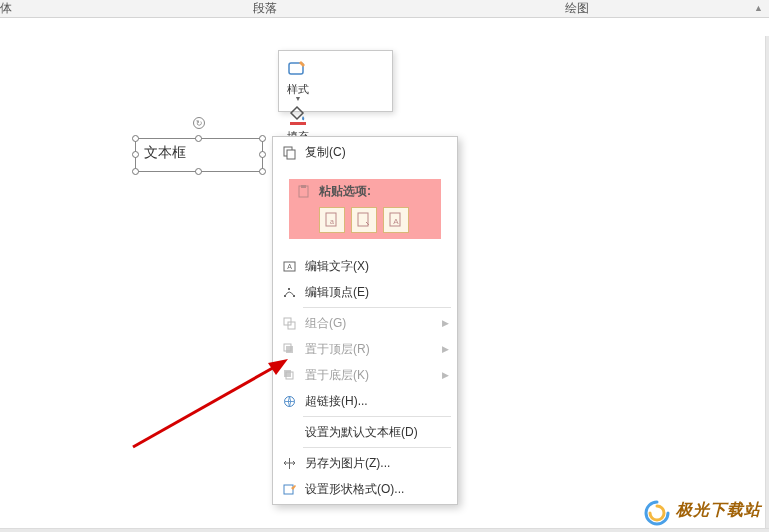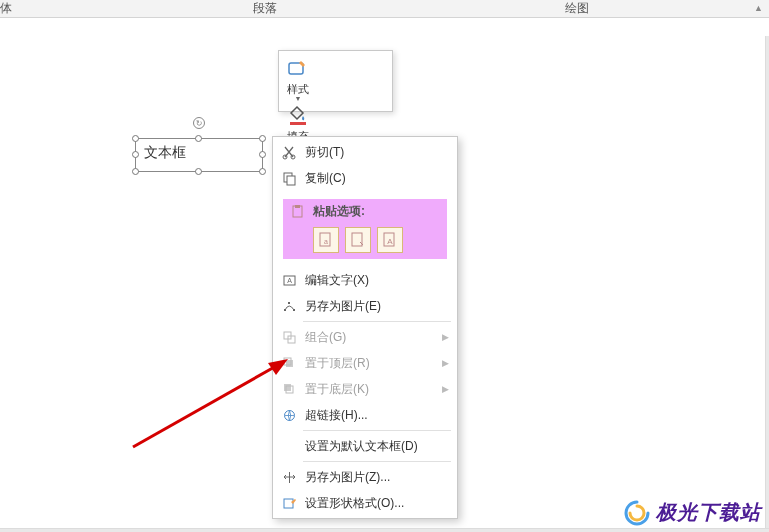--- a/index.html
+++ b/index.html
@@ -31,28 +31,28 @@
 
   .ctx-menu { position: absolute; top: 118px; left: 272px; width: 186px; background: #fff; border: 1px solid #c8c8c8; box-shadow: 3px 3px 8px rgba(0,0,0,.2); font-size: 12px; color: #333; padding: 2px; }
   .ctx-row { display: flex; align-items: center; height: 26px; padding: 0 6px 0 4px; cursor: pointer; }
   .ctx-row.hover { background: #d8d8d8; }
   .ctx-row.disabled { color: #a0a0a0; }
   .ctx-icon { width: 20px; height: 20px; margin-right: 6px; display: flex; align-items: center; justify-content: center; flex-shrink: 0; }
   .ctx-label { flex: 1; white-space: nowrap; }
   .ctx-arrow { font-size: 9px; color: #666; }
   .ctx-row.disabled .ctx-arrow { color: #bbb; }
   .ctx-sep { height: 1px; background: #e0e0e0; margin: 2px 4px 2px 28px; }
-  .paste-section { background: #f0abfc; margin: 8px; }
+  .paste-section { background: #fca5a5; margin: 14px; }
   .paste-hdr { display: flex; align-items: center; height: 24px; padding-left: 4px; font-size: 12px; font-weight: bold; color: #555; }
   .paste-icons { display: flex; gap: 6px; padding: 4px 0 6px 30px; }
   .paste-opt { width: 26px; height: 26px; border: 1px solid #d9b877; background: #fdf6e8; display: flex; align-items: center; justify-content: center; cursor: pointer; }
 
   .arrow-annot { position: absolute; top: 337px; left: 128px; width: 165px; height: 98px; pointer-events: none; }
 
-  .watermark { position: absolute; right: 8px; bottom: 6px; display: flex; align-items: flex-end; font-size: 20px; color: #4c1d95; font-weight: bold; font-style: italic; letter-spacing: 1px; }
+  .watermark { position: absolute; right: 8px; bottom: 6px; display: flex; align-items: flex-start; font-size: 16px; color: #a16207; font-weight: bold; font-style: italic; letter-spacing: 1px; }
   .wm-logo { width: 26px; height: 26px; margin-right: 6px; }
 
   .edge-r { position: absolute; right: 0; top: 18px; width: 4px; bottom: 0; background: #e8e8e8; border-left: 1px solid #dcdcdc; }
   .edge-b { position: absolute; left: 0; bottom: 0; right: 0; height: 4px; background: #e8e8e8; border-top: 1px solid #dcdcdc; }
 </style>
 </head>
 <body>
 
 <div class="ribbon-labels">
   <span class="ribbon-label rl-font">体</span>
@@ -97,30 +97,20 @@
     <div class="handle h-s"></div>
     <div class="handle h-sw"></div>
     <div class="handle h-w"></div>
     <div class="tb-text">文本框</div>
   </div>
 
   <div class="ctx-menu">
     <div class="ctx-row">
       <span class="ctx-icon">
           <svg width="15" height="15" viewBox="0 0 15 15">
-            <path d="M3 2 L11 12 M11 2 L3 12" stroke="#666" stroke-width="1.3"></path>
-            <circle cx="3" cy="12" r="2" fill="none" stroke="#666"></circle>
-            <circle cx="11" cy="12" r="2" fill="none" stroke="#666"></circle>
-          </svg>
-        </span>
-      <span class="ctx-label">剪切(T)</span>
-    </div>
-    <div class="ctx-row">
-      <span class="ctx-icon">
-          <svg width="15" height="15" viewBox="0 0 15 15">
             <rect x="2" y="2" width="8" height="9" fill="none" stroke="#666"></rect>
             <rect x="5" y="5" width="8" height="9" fill="#fff" stroke="#666"></rect>
           </svg>
         </span>
       <span class="ctx-label">复制(C)</span>
     </div>
     <div class="paste-section">
       <div class="paste-hdr">
         <span class="ctx-icon">
             <svg width="15" height="15" viewBox="0 0 15 15">
@@ -162,21 +152,21 @@
     </div>
     <div class="ctx-row">
       <span class="ctx-icon">
           <svg width="15" height="15" viewBox="0 0 15 15">
             <path d="M3 11 Q7 3 12 11" fill="none" stroke="#666"></path>
             <rect x="2" y="10" width="2" height="2" fill="#666"></rect>
             <rect x="6" y="3" width="2" height="2" fill="#666"></rect>
             <rect x="11" y="10" width="2" height="2" fill="#666"></rect>
           </svg>
         </span>
-      <span class="ctx-label">另存为图片(E)</span>
+      <span class="ctx-label">编辑顶点(E)</span>
     </div>
     <div class="ctx-sep"></div>
     <div class="ctx-row disabled">
       <span class="ctx-icon">
           <svg width="15" height="15" viewBox="0 0 15 15">
             <rect x="2" y="2" width="7" height="7" fill="none" stroke="#bbb"></rect>
             <rect x="6" y="6" width="7" height="7" fill="none" stroke="#bbb"></rect>
           </svg>
         </span>
       <span class="ctx-label">组合(G)</span>

